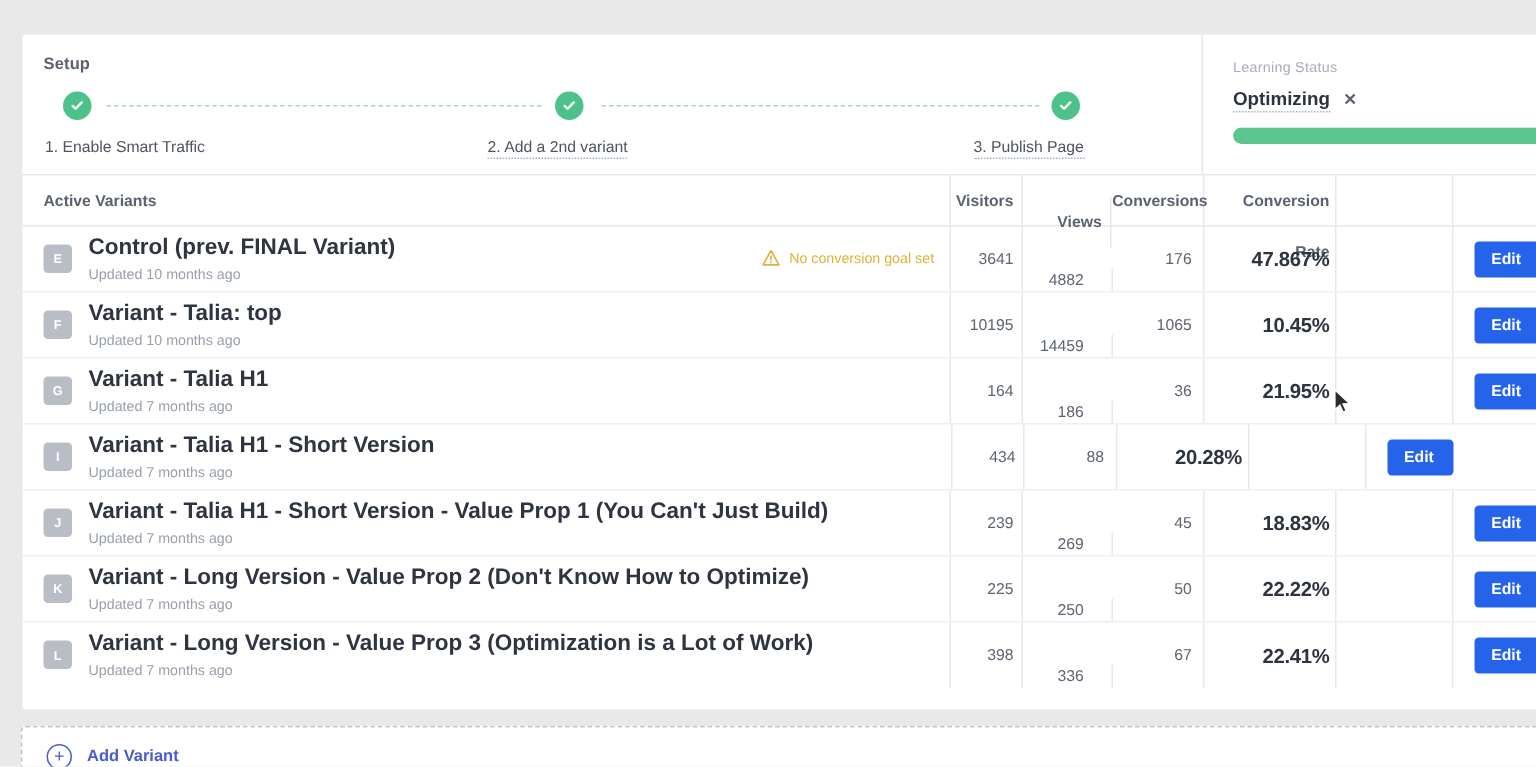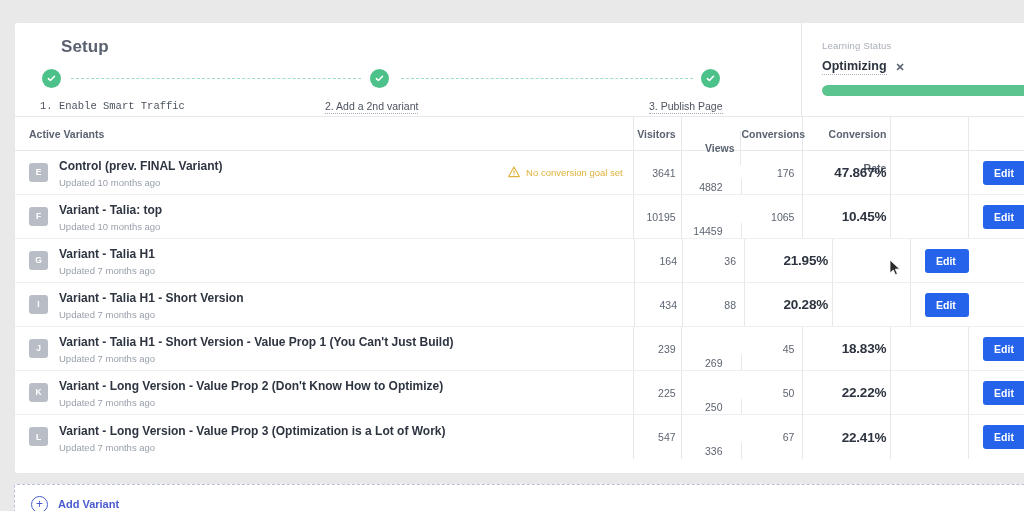--- a/index.html
+++ b/index.html
@@ -41,25 +41,24 @@
     display: flex;
   }
 
   .setup-left {
     position: relative;
     width: 786px;
     padding: 14px 0 0 14px;
   }
 
   .setup-title {
-    font-size: 17px;
+    font-size: 11px;
     font-weight: bold;
     color: #5a6270;
     letter-spacing: .1px;
-    margin-left: 32px;
   }
 
   .stepper {
     position: relative;
     margin-top: 12px;
     height: 22px;
   }
 
   .step-check {
     position: absolute;
@@ -92,21 +91,21 @@
     margin-top: 9px;
     height: 18px;
   }
 
   .step-label {
     position: absolute;
     font-size: 10.5px;
     color: #4d5460;
     white-space: nowrap;
   }
-  .step-label.p1 { left: 11px; font-family: Liberation Mono, monospace; }
+  .step-label.p1 { left: 1px; }
   .step-label.p2 { left: 296px; }
   .step-label.p3 { left: 620px; }
 
   .dotted-underline {
     border-bottom: 1px dotted #a9b0bb;
     padding-bottom: 1px;
   }
 
   
   .setup-right {
@@ -263,21 +262,21 @@
     align-items: center;
     justify-content: center;
     flex: 0 0 auto;
     margin-right: 11px;
     text-transform: uppercase;
   }
 
   .name-text { flex: 1 1 auto; }
 
   .variant-title {
-    font-size: 12px;
+    font-size: 15px;
     font-weight: bold;
     color: #2e3541;
     line-height: 1.25;
     white-space: nowrap;
     text-align: right;
   }
 
   .variant-sub {
     font-size: 9.5px;
     color: #99a0ab;
@@ -519,20 +518,23 @@
         <span class="name-text">
           <span class="variant-title">Variant - Talia H1</span>
           <div class="variant-sub">Updated 7 months ago</div>
         </span>
 
       </div>
     </div>
     <div class="cell col-vis">
               <span class="num">164</span>
             </div>
+    <div class="cell col-views">
+              <span class="num">186</span>
+            </div>
     <div class="cell col-conv">
               <span class="num">36</span>
             </div>
     <div class="cell col-rate">
               <span class="rate">21.95%</span>
             </div>
     <div class="cell col-gap"></div>
     <div class="cell col-edit edit-cell">
       <button class="edit-btn">Edit</button>
     </div>
@@ -623,21 +625,21 @@
       <div class="name-inner">
         <span class="badge">L</span>
         <span class="name-text">
           <span class="variant-title">Variant - Long Version - Value Prop 3 (Optimization is a Lot of Work)</span>
           <div class="variant-sub">Updated 7 months ago</div>
         </span>
 
       </div>
     </div>
     <div class="cell col-vis">
-              <span class="num">547</span>
+              <span class="num">398</span>
             </div>
     <div class="cell col-views">
               <span class="num">336</span>
             </div>
     <div class="cell col-conv">
               <span class="num">67</span>
             </div>
     <div class="cell col-rate">
               <span class="rate">22.41%</span>
             </div>

